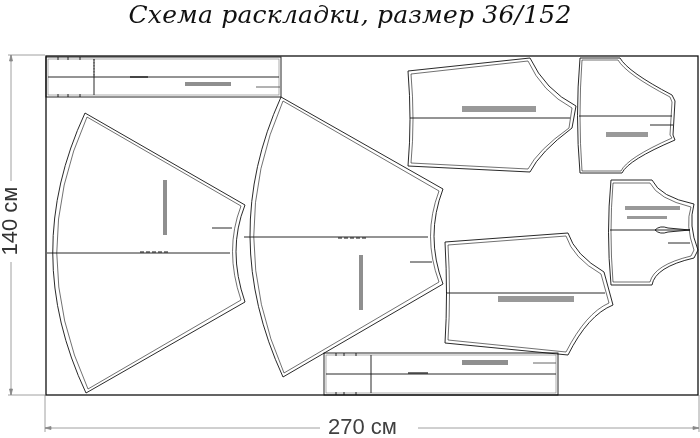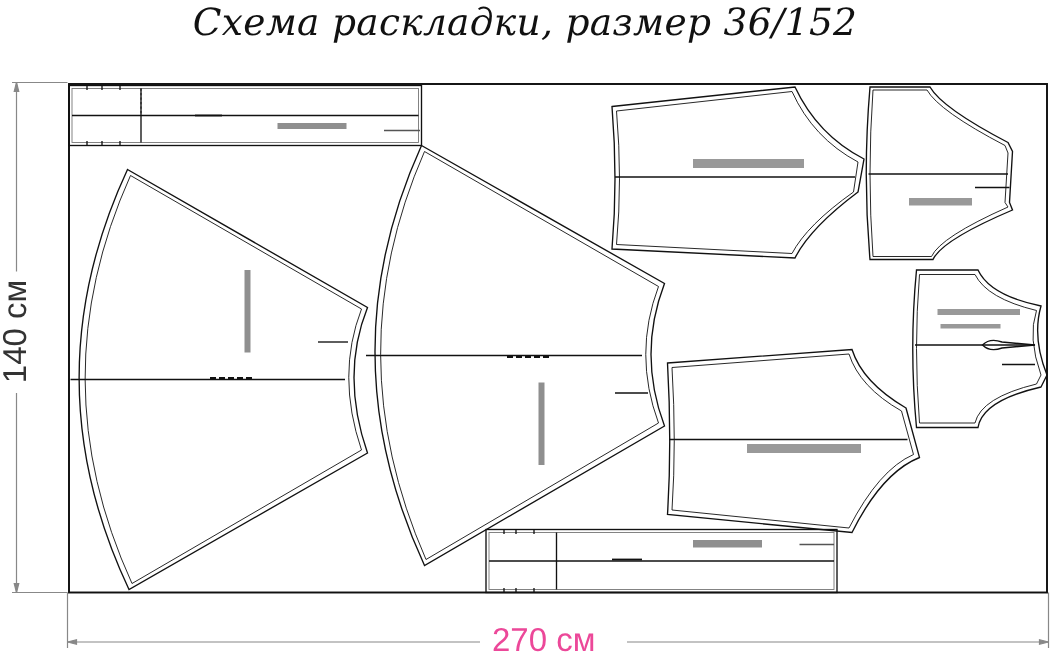--- a/index.html
+++ b/index.html
@@ -4,21 +4,21 @@
   <style>
     html, body { margin: 0; padding: 0; background: #ffffff; }
     body { width: 700px; height: 438px; position: relative; overflow: hidden; font-family: "Liberation Sans", sans-serif; }
     .title {
       position: absolute; left: 0; top: 0; width: 700px; text-align: center;
       font-family: "DejaVu Serif", "Liberation Serif", serif; font-style: italic;
       font-size: 25px; color: #111; line-height: 30px; letter-spacing: 0.2px;
     }
     svg.layout { position: absolute; left: 0; top: 0; }
     .dim-label-h {
-      position: absolute; left: 322px; top: 416px; font-size: 22px; color: #ec4899;
+      position: absolute; left: 322px; top: 416px; font-size: 22px; color: #404040;
       background: #fff; padding: 0 6px; line-height: 22px;
     }
     .dim-label-v {
       position: absolute; left: -30px; top: 210px; width: 80px; font-size: 22px; color: #333;
       transform: rotate(-90deg); transform-origin: center center; text-align: center;
       background: #fff; line-height: 22px;
     }
   </style>
 </head>
 <body>

